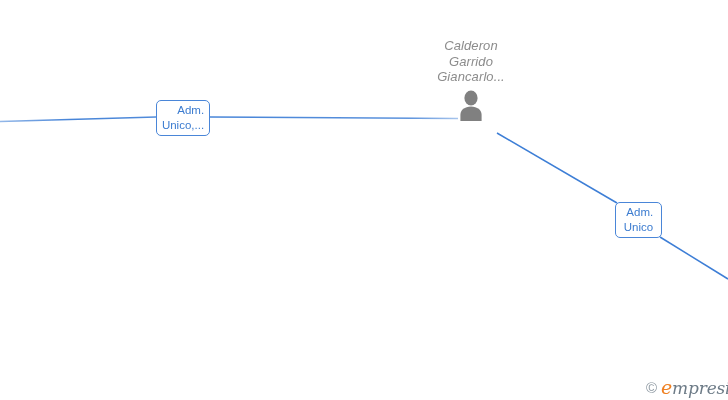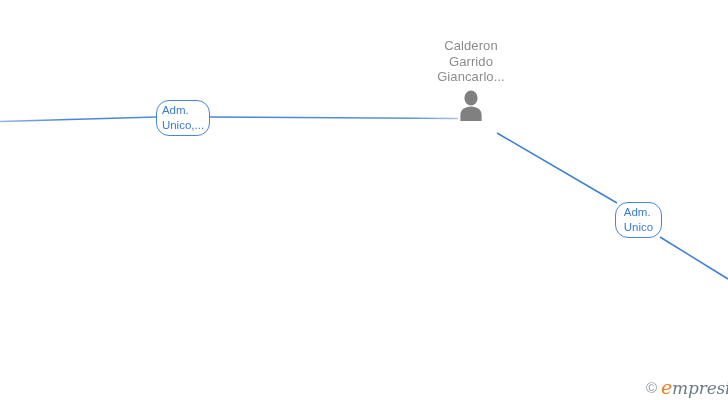--- a/index.html
+++ b/index.html
@@ -32,39 +32,40 @@
     top: 38px;
     width: 130px;
     text-align: center;
   }
   .person-label {
     color: #8c8c8c;
     font-size: 13px;
     line-height: 15.5px;
     white-space: pre-line;
     letter-spacing: 0.1px;
+    font-style: italic;
   }
   .person-icon {
     width: 30px;
     height: 31px;
     margin: 5px auto 0 auto;
     display: block;
   }
 
   
   .rel-box {
     position: absolute;
     box-sizing: border-box;
     border: 1px solid #4a86d8;
-    border-radius: 13px;
+    border-radius: 5px;
     background: #ffffff;
     color: #3c7cd0;
     font-size: 11.5px;
     line-height: 15px;
-    text-align: left;
+    text-align: right;
     display: flex;
     flex-direction: column;
     align-items: center;
     justify-content: center;
     white-space: pre-line;
   }
   #rel-box-left {
     left: 156px;
     top: 100px;
     width: 54px;

